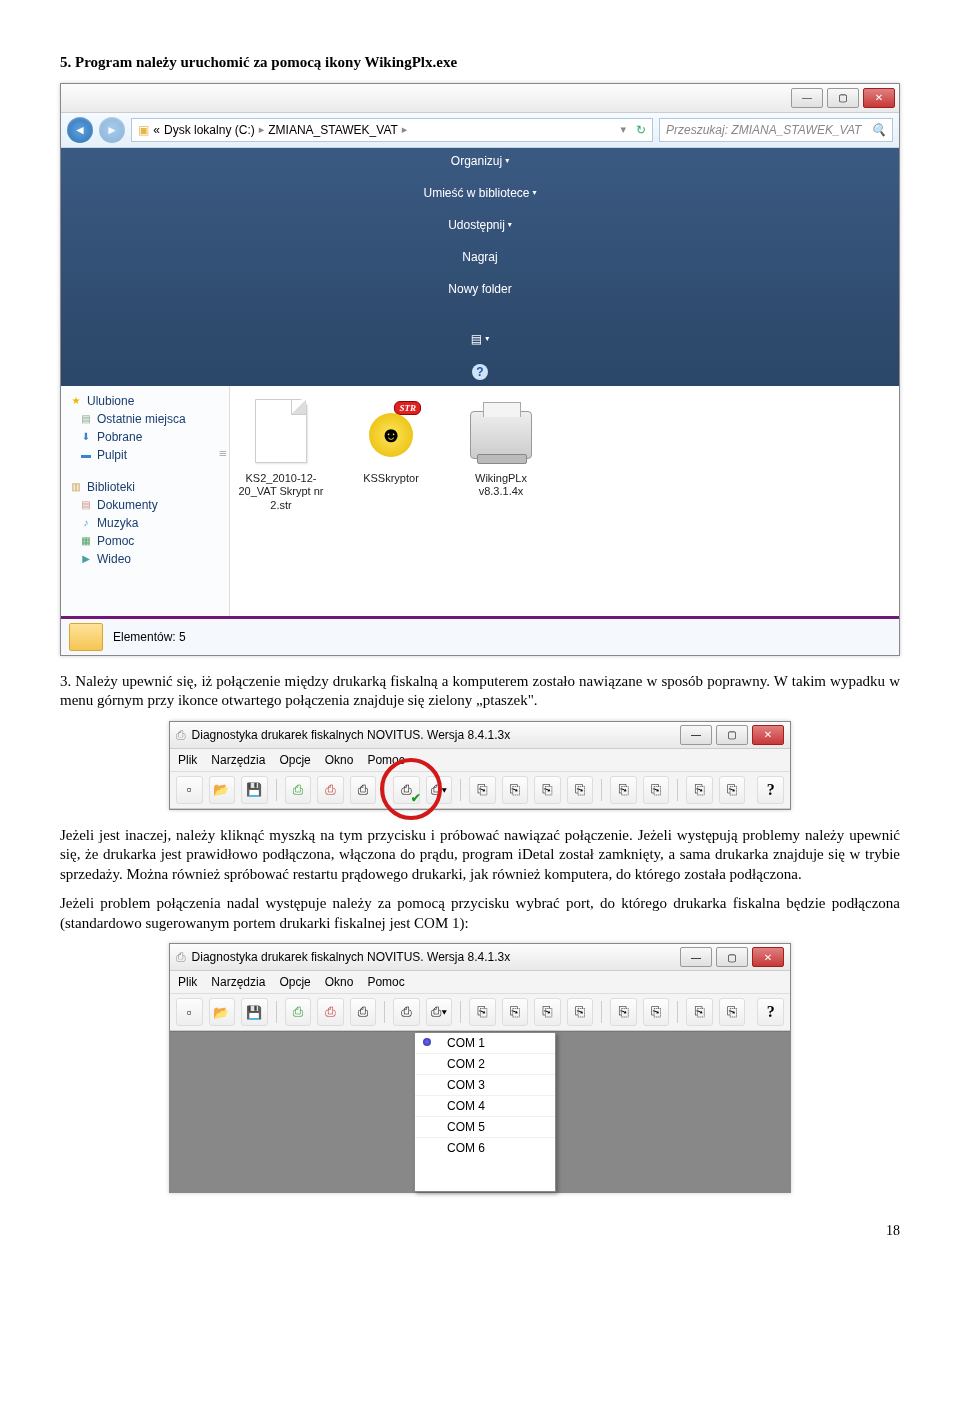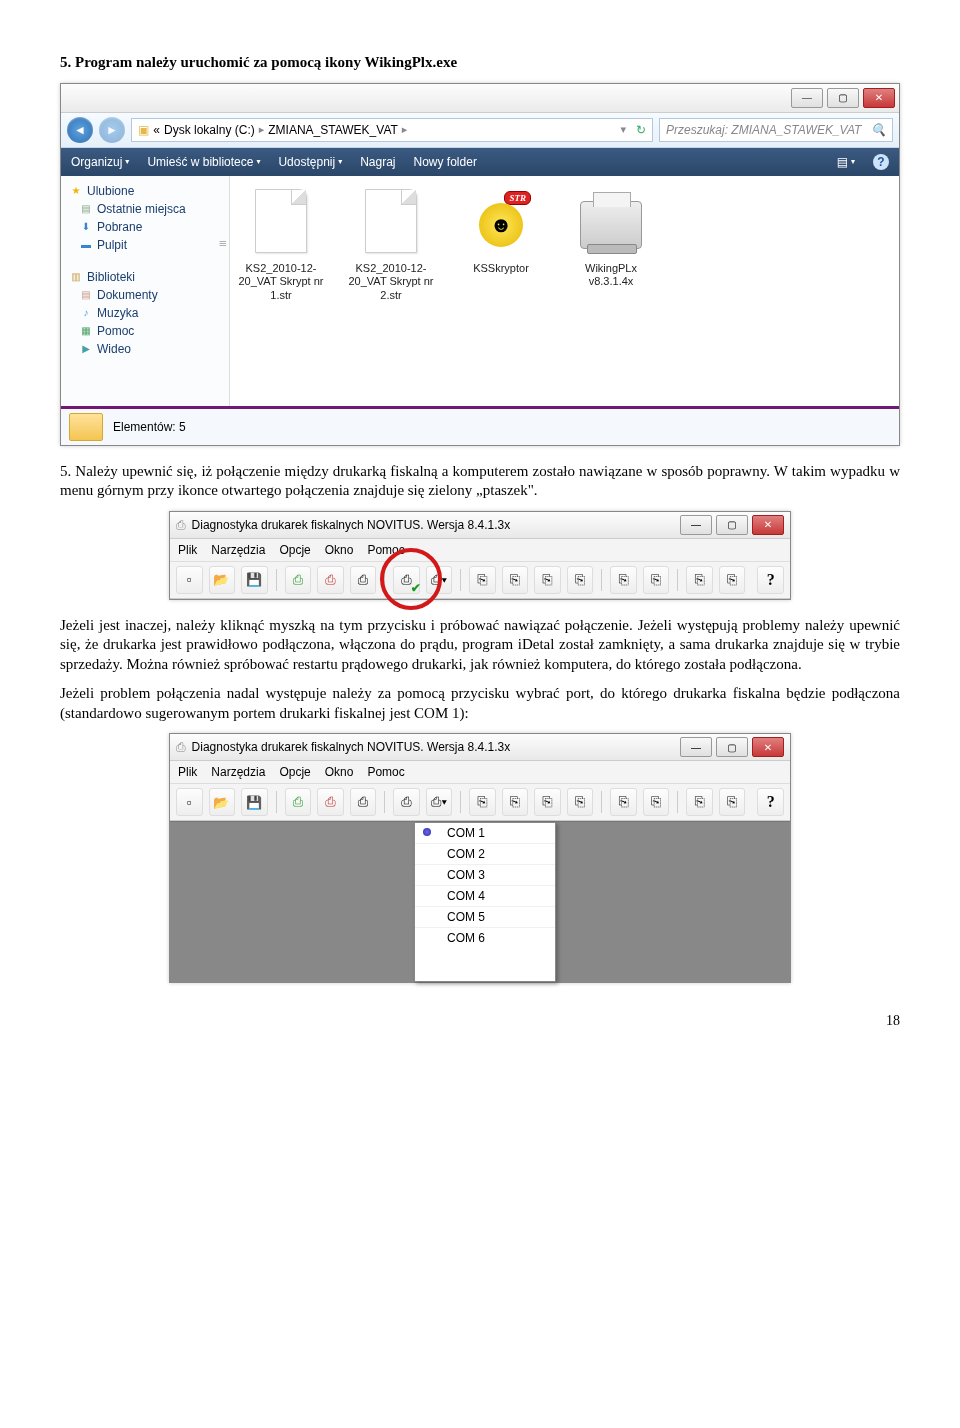--- a/index.html
+++ b/index.html
@@ -64,20 +64,21 @@
   .search-box {
     width: 220px; border:1px solid #b5c8db; background:#fff; height:22px;
     display:flex; align-items:center; padding:0 6px; color:#888; font-style:italic;
     justify-content:space-between;
   }
   .explorer-toolbar {
     display:flex; gap:18px; padding:6px 10px;
     background: linear-gradient(#3b5a82,#2a4668);
     color:#fff; font-family:"Segoe UI",Tahoma,sans-serif; font-size:12px;
     align-items:center;
+    flex-direction:column;
   }
   .tb-item { display:flex; align-items:center; gap:3px; }
   .tb-drop { font-size:8px; }
   .explorer-body { display:flex; height:230px; }
   .sidebar {
     width:160px; border-right:1px solid #ddd; padding:6px 4px;
     font-family:"Segoe UI",Tahoma,sans-serif; font-size:12px;
     color:#1a3e6e; overflow:hidden; position:relative;
     background:#fbfcfe;
   }
@@ -272,26 +273,20 @@
       <div class="sb-item">
           <span class="sb-icon" style="color:#4aa0a0">▶</span>
           <span>Wideo</span>
         </div>
     </div>
     <div class="file-area">
       <div class="file-item">
         <div class="file-iconbox">
             <div class="str-page"></div>
           </div>
-        <div class="file-label">KS2_2010-12-20_VAT Skrypt nr 1.str</div>
-      </div>
-      <div class="file-item">
-        <div class="file-iconbox">
-            <div class="str-page"></div>
-          </div>
         <div class="file-label">KS2_2010-12-20_VAT Skrypt nr 2.str</div>
       </div>
       <div class="file-item">
         <div class="file-iconbox">
           <div class="skryptor-icon">
             <div class="str-badge">STR</div>
             <div class="skryptor-face">☻</div>
           </div>
         </div>
         <div class="file-label">KSSkryptor</div>
@@ -303,21 +298,21 @@
         <div class="file-label">WikingPLx v8.3.1.4x</div>
       </div>
     </div>
   </div>
   <div class="status-bar">
     <div class="folder-mini"></div>
     <span>Elementów: 5</span>
   </div>
 </div>
 
-<p class="body-text">5.  Należy upewnić się, iż połączenie między drukarką fiskalną a komputerem zostało nawiązane w sposób poprawny. W takim wypadku w menu górnym przy ikonce otwartego połączenia znajduje się zielony „ptaszek".</p>
+<p class="body-text">3.  Należy upewnić się, iż połączenie między drukarką fiskalną a komputerem zostało nawiązane w sposób poprawny. W takim wypadku w menu górnym przy ikonce otwartego połączenia znajduje się zielony „ptaszek".</p>
 
 <div class="diag-window">
   <div class="diag-title">
     <div class="diag-title-left">
       <span style="color:#888">⎙</span>
       <span>Diagnostyka drukarek fiskalnych NOVITUS. Wersja 8.4.1.3x</span>
     </div>
     <div style="display:flex;gap:4px">
       <div class="win-btn">—</div>
       <div class="win-btn">▢</div>

